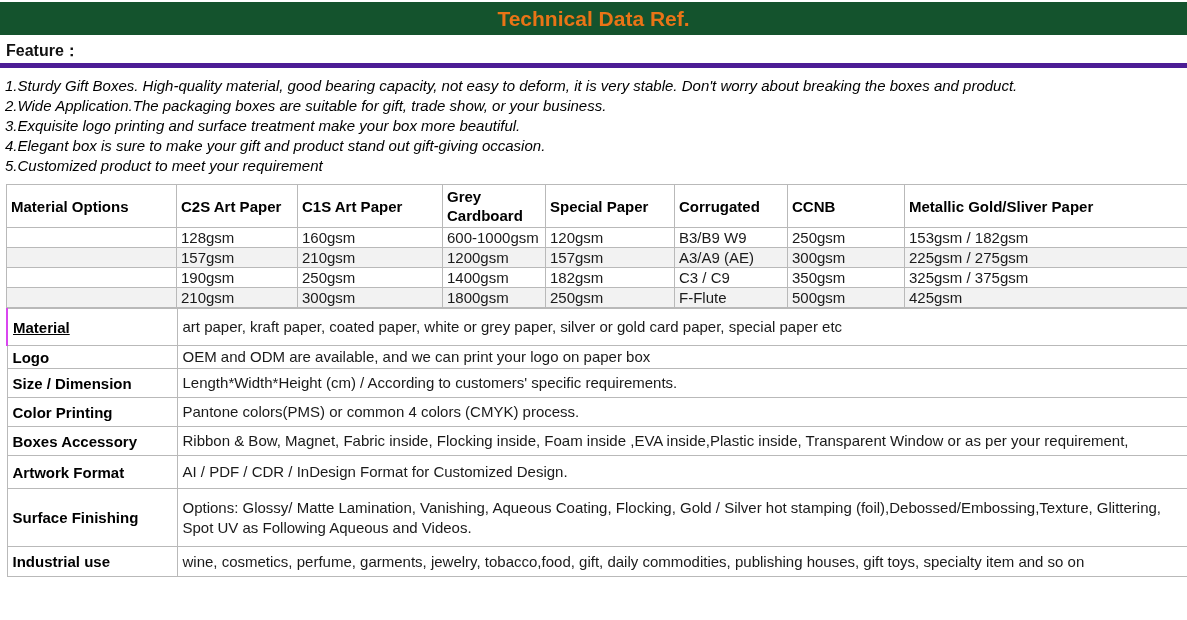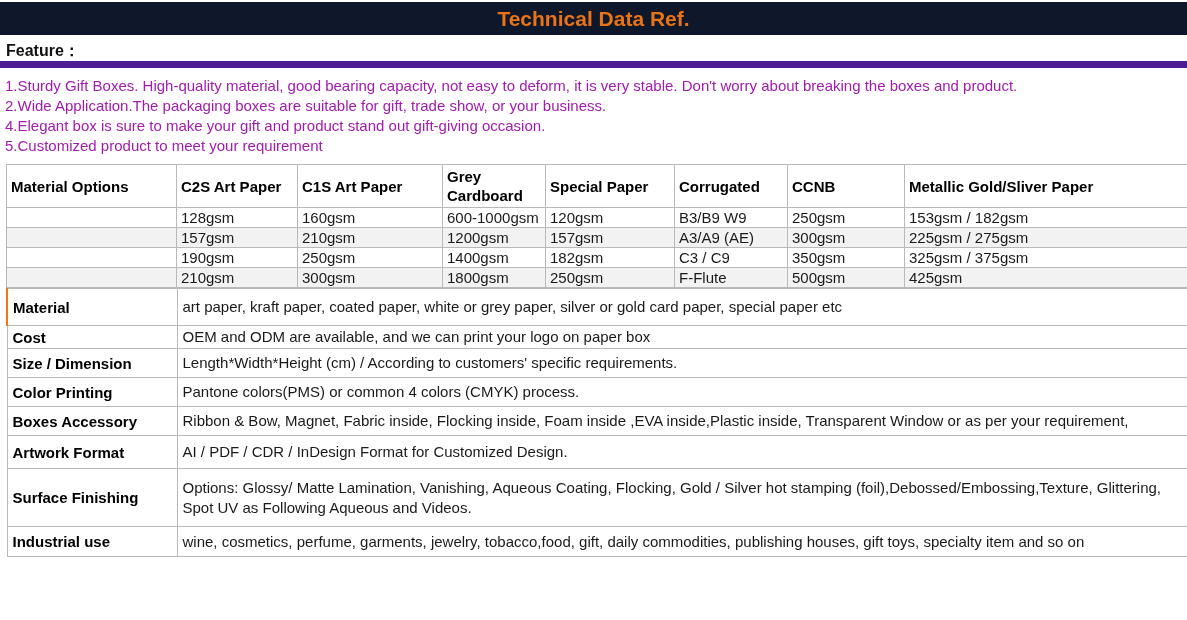--- a/index.html
+++ b/index.html
@@ -10,43 +10,44 @@
   }
   .page {
     width:1187px; height:620px;
     background:#ffffff;
     overflow:hidden;
     position:relative;
   }
   .title-bar {
     margin-top:2px;
     height:33px;
-    background:#0f172a;
+    background:#14532d;
     text-align:center;
     line-height:33px;
   }
   .title-bar span {
     color:#e97416;
     font-size:21px;
     font-weight:bold;
   }
   .feature-heading {
     height:33px;
     line-height:32px;
     font-size:16px;
     font-weight:bold;
     padding-left:6px;
-    border-bottom:7px solid #4c1d95;
+    border-bottom:5px solid #4c1d95;
     color:#111;
   }
   .feature-list {
     padding:8px 6px 8px 5px;
     font-size:15px;
     line-height:20px;
-    color:#a21caf;
+    color:#000000;
+    font-style:italic;
   }
   table { border-collapse:collapse; width:1187px; table-layout:fixed;margin-left:6px; }
   .spec-table th, .spec-table td,
   .detail-table th, .detail-table td {
     border:1px solid #b9b9b9;
     font-size:15px;
     text-align:left;
     vertical-align:middle;
     padding:0 4px;
     overflow:hidden;
@@ -66,38 +67,39 @@
     font-weight:bold;
     padding-left:5px;
     color:#000;
     white-space:nowrap;
   }
   .detail-table td {
     padding-left:5px;
     white-space:normal;
     line-height:20px;
   }
-  .detail-table .r-material th { border-left:2px solid #f97316; }
+  .detail-table .r-material th { border-left:2px solid #d946ef;text-decoration:underline; }
   .h37{height:37px} .h23{height:23px} .h29{height:29px}
   .h33{height:33px} .h58{height:58px} .h30{height:30px} .h38{height:38px}
 </style>
 </head>
 <body>
 
 <div class="page">
 
   <div class="title-bar">
     <span>Technical Data Ref.</span>
   </div>
 
   <div class="feature-heading">Feature：</div>
 
   <div class="feature-list">
     <div class="feature-item">1.Sturdy Gift Boxes. High-quality material, good bearing capacity, not easy to deform, it is very stable. Don't worry about breaking the boxes and product.</div>
     <div class="feature-item">2.Wide Application.The packaging boxes are suitable for gift, trade show, or your business.</div>
+    <div class="feature-item">3.Exquisite logo printing and surface treatment make your box more beautiful.</div>
     <div class="feature-item">4.Elegant box is sure to make your gift and product stand out gift-giving occasion.</div>
     <div class="feature-item">5.Customized product to meet your requirement</div>
   </div>
 
   <table class="spec-table">
     <colgroup>
       <col style="width:170px">
         <col style="width:121px">
         <col style="width:145px">
         <col style="width:103px">
@@ -162,21 +164,21 @@
     </tbody>
   </table>
 
   <table class="detail-table">
     <tbody>
         <tr class="r-material h37">
       <th>Material</th>
       <td>art paper, kraft paper, coated paper, white or grey paper, silver or gold card paper, special paper etc</td>
     </tr>
     <tr class="h23">
-      <th>Cost</th>
+      <th>Logo</th>
       <td>OEM and ODM are available, and we can print your logo on paper box</td>
     </tr>
     <tr class="h29">
       <th>Size / Dimension</th>
       <td>Length*Width*Height (cm) / According to customers' specific requirements.</td>
     </tr>
     <tr class="h29">
       <th>Color Printing</th>
       <td>Pantone colors(PMS) or common 4 colors (CMYK) process.</td>
     </tr>

